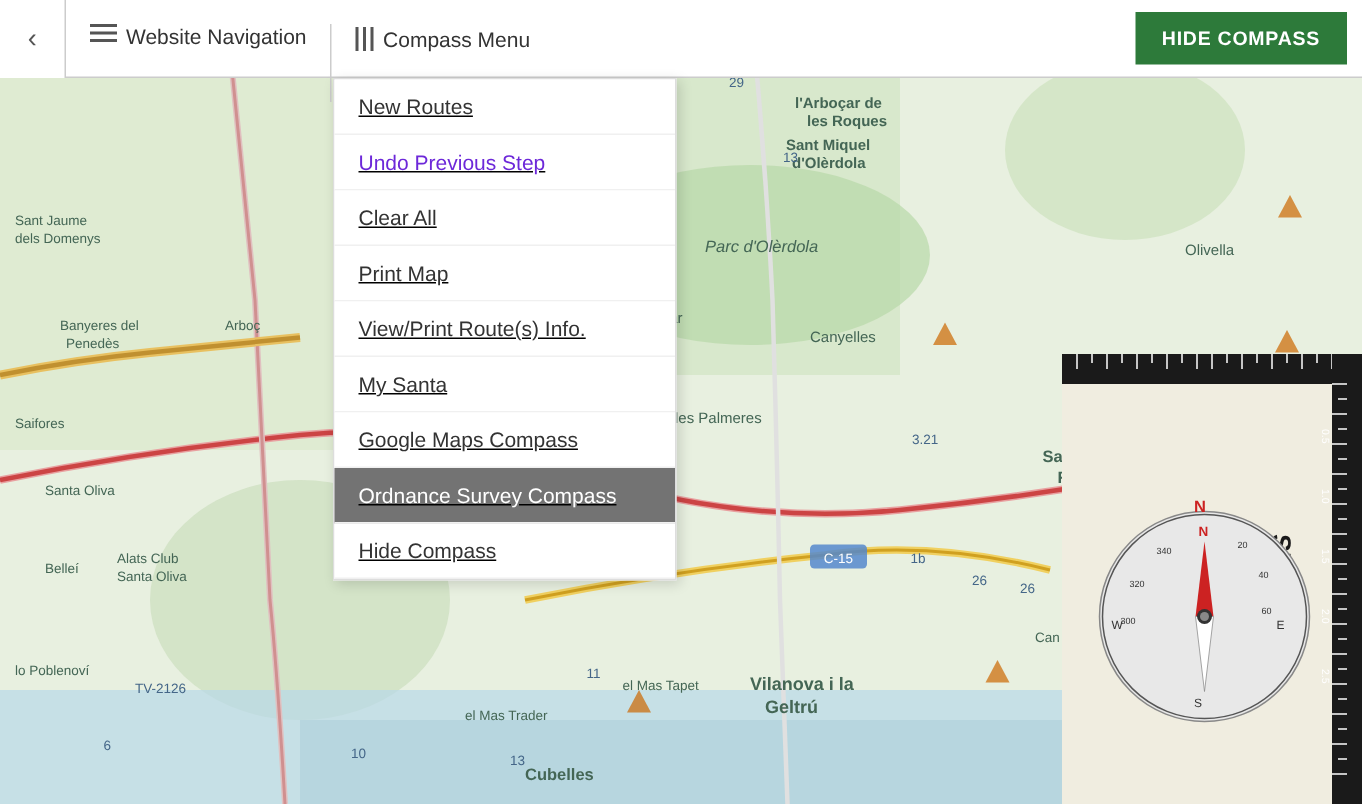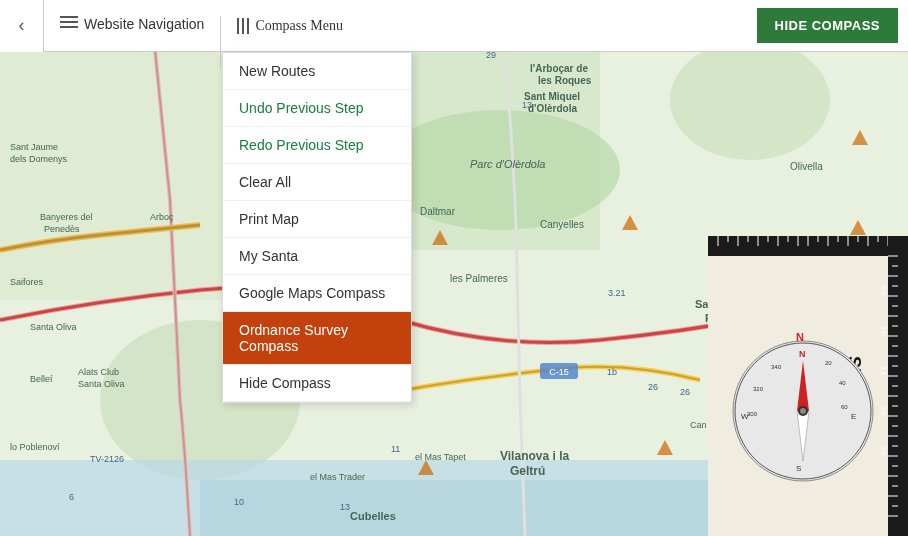--- a/index.html
+++ b/index.html
@@ -54,67 +54,67 @@
 
     #compass-menu-btn {
       display: flex; align-items: center;
       padding: 0 16px;
       height: 52px;
       cursor: pointer;
       font-size: 14px;
       color: #333;
       gap: 6px;
       flex: 1;
-      font-family: Liberation Serif, serif;
     }
 
     #hide-compass-btn {
       background: #2d7a3a;
       color: white;
       border: none;
       padding: 10px 18px;
       font-size: 13px;
       font-weight: bold;
       cursor: pointer;
       margin-right: 10px;
       letter-spacing: 0.5px;
     }
 
     
     #dropdown-menu {
       position: absolute;
       top: 52px;
       left: 222px;
-      width: 190px;
+      width: 229px;
       background: white;
       border: 1px solid #ddd;
       z-index: 200;
       box-shadow: 2px 2px 8px rgba(0,0,0,0.15);
+      text-decoration: underline;
     }
 
     .menu-item {
       display: block;
       width: 100%;
       padding: 10px 16px;
       font-size: 14px;
       color: #333;
       cursor: pointer;
       border: none;
       background: white;
       text-align: left;
       border-bottom: 1px solid #f0f0f0;
     }
 
     .menu-item.disabled {
-      color: #15803d;
+      color: #6d28d9;
       cursor: default;
     }
 
     .menu-item.active {
-      background: #c2410c;
+      background: #737373;
       color: white;
     }
 
     
     #compass-widget {
       position: absolute;
       bottom: 0;
       right: 0;
       width: 200px;
       height: 300px;
@@ -345,20 +345,20 @@
         <span></span>
     </div>
     <span>Compass Menu</span>
   </div>
   <button id="hide-compass-btn">HIDE COMPASS</button>
 </div>
 
 <div id="dropdown-menu">
 <button class="menu-item">New Routes</button>
     <button class="menu-item disabled">Undo Previous Step</button>
-    <button class="menu-item disabled">Redo Previous Step</button>
     <button class="menu-item">Clear All</button>
     <button class="menu-item">Print Map</button>
+    <button class="menu-item">View/Print Route(s) Info.</button>
     <button class="menu-item">My Santa</button>
     <button class="menu-item">Google Maps Compass</button>
     <button class="menu-item active">Ordnance Survey Compass</button>
     <button class="menu-item">Hide Compass</button>
   </div>
 
 </body></html>

